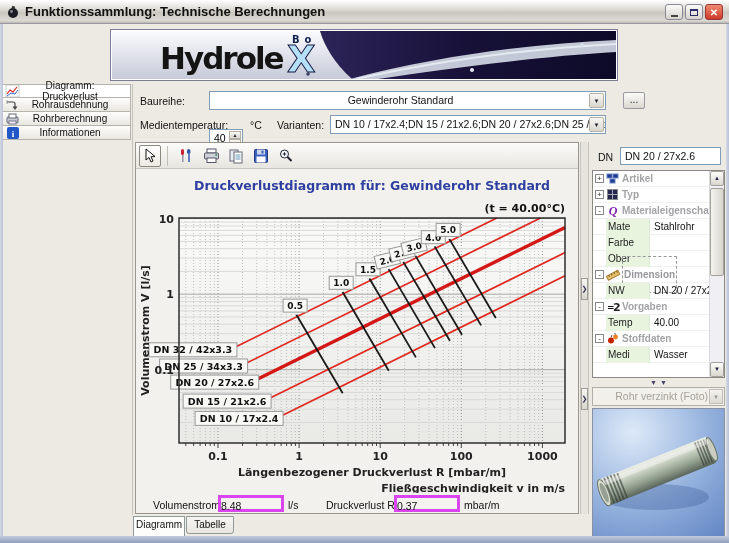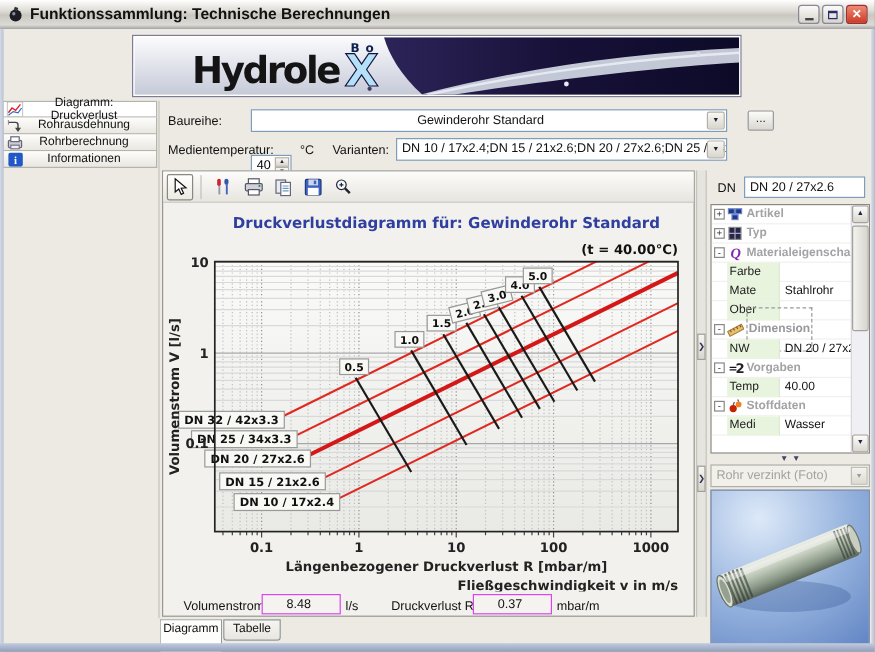--- a/index.html
+++ b/index.html
@@ -49,22 +49,22 @@
     font-size:10px;text-align:center;color:#222;line-height:14px;}
   
   .main{position:absolute;left:135px;top:142px;width:444px;height:372px;background:#f2f1ed;border:1px solid #98968e;}
   .toolbar{position:absolute;left:0;top:0;right:0;height:26px;background:linear-gradient(#fcfcfa,#e7e5df);
     border-bottom:1px solid #c9c7c1;display:flex;align-items:center;}
   .tbtn{width:22px;height:22px;margin-left:3px;display:flex;align-items:center;justify-content:center;cursor:pointer;}
   .tbtn.sel{border:1px solid #8a887f;background:linear-gradient(#ffffff,#eceae2);border-radius:2px;}
   .tsep{width:1px;height:20px;background:#c2c0ba;margin:0 4px 0 6px;}
   .results{position:absolute;left:0;top:352px;right:0;font-size:10.5px;color:#111;}
   .rlabel{position:absolute;top:4px;}
-  .rfield{position:absolute;top:0;height:17px;background:#f4f3ef;border:1px solid #d946ef;
-    font-size:10.5px;text-align:center;padding:2px 4px 0 0;color:#111;}
+  .rfield{position:absolute;top:0;height:17px;background:#f4f3ef;border:3px solid #d946ef;
+    font-size:10.5px;text-align:left;padding:2px 4px 0 0;color:#111;}
   
   .tab{position:absolute;top:516px;height:18px;font-size:10px;color:#111;text-align:center;
     border:1px solid #919b9c;background:linear-gradient(#f6f5f1,#e8e6df);border-radius:0 0 3px 3px;padding-top:2px;cursor:pointer;}
   .tab.active{background:#fdfdfb;border-bottom:3px solid #e9a23b;font-weight:normal;height:36px;}
   
   .vsplit{position:absolute;left:580px;top:142px;width:9px;height:372px;background:#e6e4de;
     border-left:1px solid #c6c4be;border-right:1px solid #c6c4be;}
   .vsplit .sb{position:absolute;left:0;width:7px;height:22px;background:linear-gradient(#f6f5f1,#d8d6ce);
     border:1px solid #a09e96;font-size:7px;color:#335;display:flex;align-items:center;justify-content:center;cursor:pointer;}
   
@@ -83,21 +83,21 @@
     padding:2px 0 0 2px;overflow:hidden;white-space:nowrap;border-right:1px solid #dcead2;}
   .tprop .tval{flex:1;font-size:10px;color:#111;padding-left:4px;white-space:nowrap;overflow:hidden;}
   .vscroll{position:absolute;right:0;top:0;width:15px;bottom:0;background:#f0f0f4;border-left:1px solid #d8d8dc;}
   .vsbtn{position:absolute;left:0;width:14px;height:15px;background:linear-gradient(#fdfdfb,#d9d7cf);
     border:1px solid #a3a19b;border-radius:2px;font-size:6px;color:#224;text-align:center;line-height:13px;cursor:pointer;}
   .vsthumb{position:absolute;left:0;width:14px;background:linear-gradient(90deg,#f4f3ef,#d7d5cd);
     border:1px solid #a3a19b;border-radius:2px;cursor:pointer;}
   .hsplit{position:absolute;left:592px;top:379px;width:133px;height:7px;display:flex;align-items:center;justify-content:center;
     gap:3px;color:#446;font-size:7px;line-height:5px;cursor:pointer;}
   .photosel{position:absolute;left:592px;top:387px;width:133px;height:19px;background:#f1f0eb;border:1px solid #b0aea6;
-    font-size:10.5px;color:#a5a39b;padding:2px 16px 0 4px;white-space:nowrap;overflow:hidden;}
+    font-size:10.5px;color:#a5a39b;padding:2px 16px 0 4px;white-space:nowrap;overflow:hidden;text-align:right;}
   .photosel .dd{position:absolute;right:1px;top:1px;bottom:1px;width:14px;background:linear-gradient(#f4f3ef,#dcdad2);
     border:1px solid #c0beb6;font-size:6px;color:#999;display:flex;align-items:center;justify-content:center;}
   .photo{position:absolute;left:592px;top:408px;width:133px;height:130px;border:1px solid #8890a4;background:#88a8d8;}
   .sepline{position:absolute;background:#c4c2bc;}
 </style>
 </head>
 <body>
 
 <div class="window">
 
@@ -498,26 +498,26 @@
         <span class="tlabel">Typ</span>
       </div>
       <div class="trow tcat">
         <span class="texp">-</span>
         <svg class="ticon" viewBox="0 0 14 13">
           <text x="7" y="11" text-anchor="middle" font-size="12" font-weight="bold" font-family="Liberation Serif, serif" font-style="italic" fill="#8426b0">Q</text>
         </svg>
         <span class="tlabel">Materialeigenscha</span>
       </div>
       <div class="trow tprop">
+        <span class="tname">Mate</span>
+        <span class="tval">Stahlrohr</span>
+      </div>
+      <div class="trow tprop">
         <span class="tname">Farbe</span>
         <span class="tval"></span>
-      </div>
-      <div class="trow tprop">
-        <span class="tname">Mate</span>
-        <span class="tval">Stahlrohr</span>
       </div>
       <div class="trow tprop">
         <span class="tname">Ober</span>
         <span class="tval"></span>
       </div>
       <div class="trow tcat">
         <span class="texp">-</span>
         <svg class="ticon" viewBox="0 0 14 13">
           <g transform="rotate(-28 7 7)">
             <rect x="0.5" y="5" width="13" height="4.5" fill="#e8c070" stroke="#a8803a"></rect>

